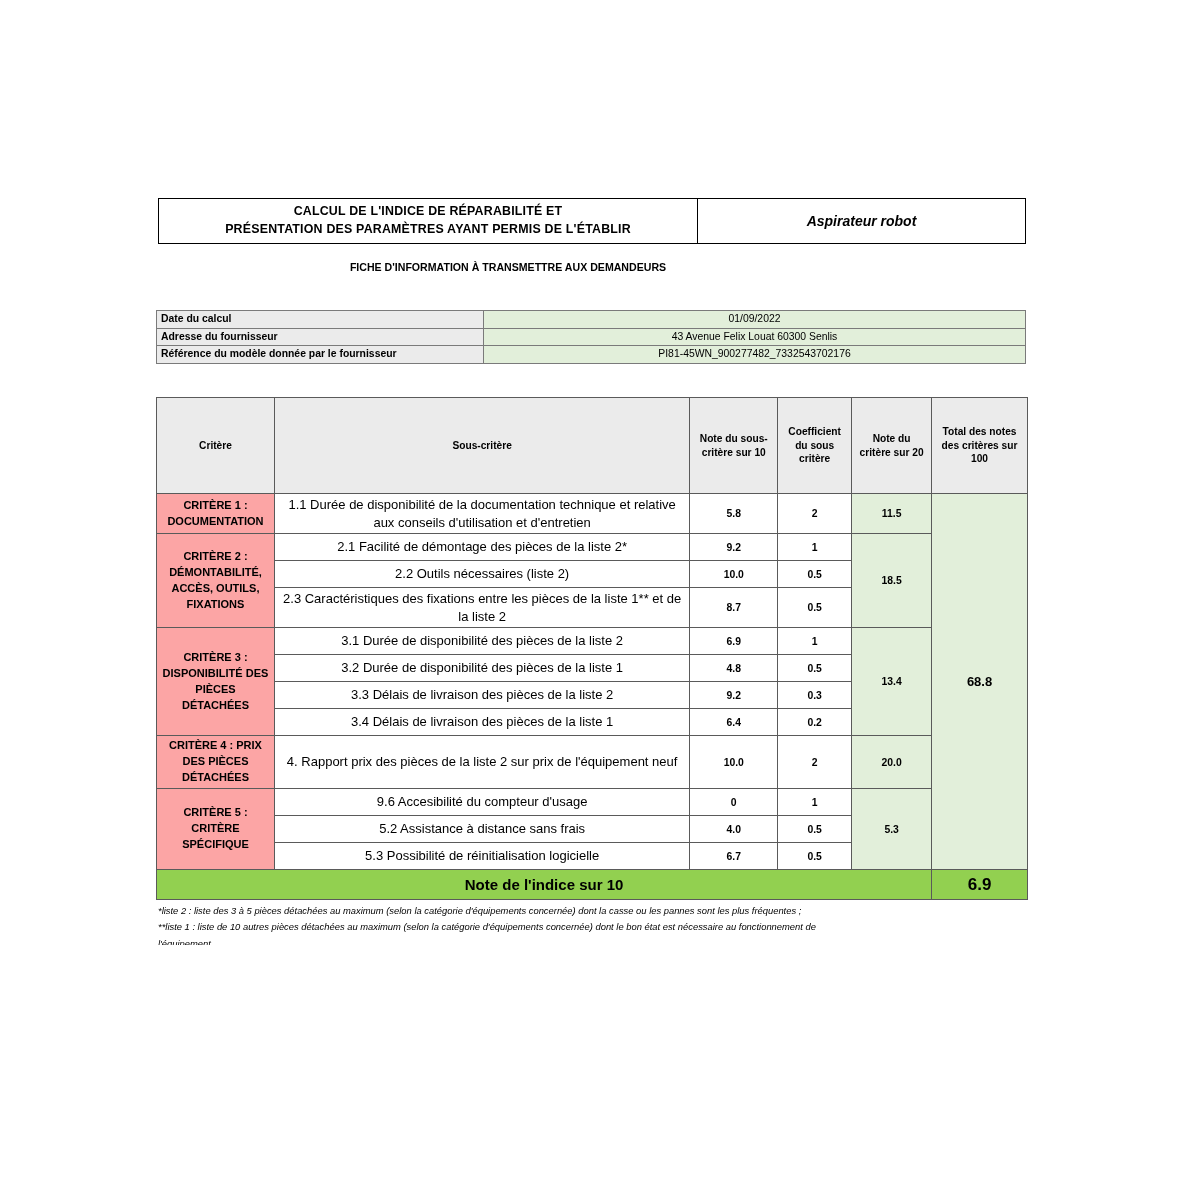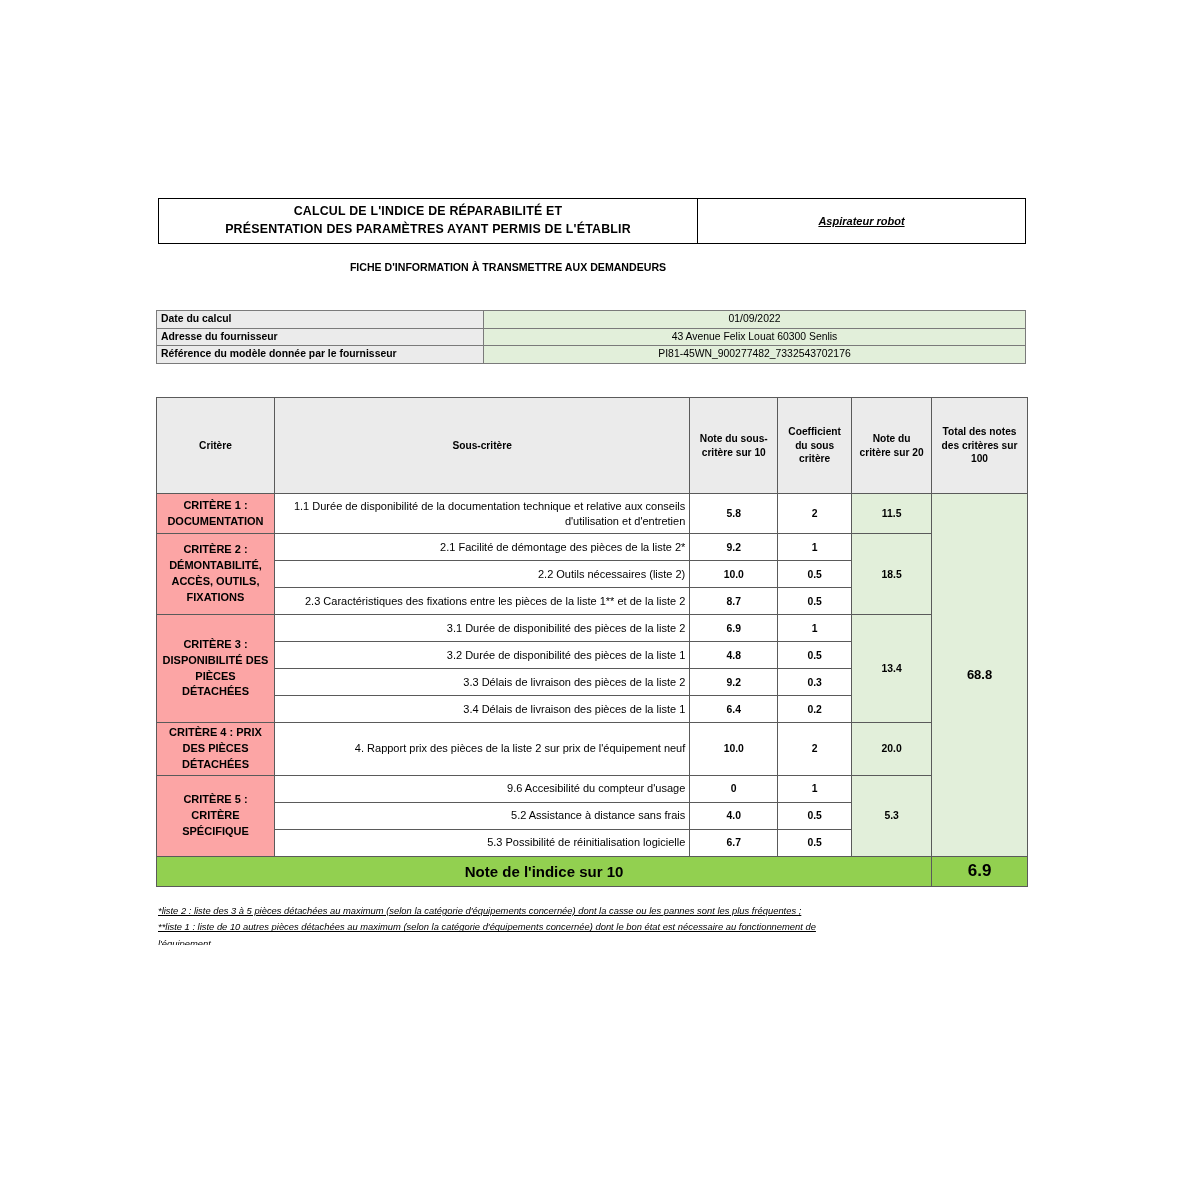--- a/index.html
+++ b/index.html
@@ -45,25 +45,24 @@
     text-align: center;
     box-sizing: border-box;
   }
   .header-product {
     width: 328px;
     border: 1.2px solid #000;
     border-left: none;
     display: flex;
     align-items: center;
     justify-content: center;
-    font-size: 11px;
+    font-size: 14px;
     font-weight: bold;
     font-style: italic;
     box-sizing: border-box;
-    text-decoration: underline;
   }
 
   
   .subtitle {
     position: absolute;
     left: 158px;
     top: 259px;
     width: 700px;
     text-align: center;
     font-size: 10.6px;
@@ -129,22 +128,22 @@
 
   .crit-cell {
     background: #fca5a5;
     font-weight: bold;
     text-align: center;
     font-size: 11px;
     line-height: 1.45;
     vertical-align: middle;
   }
   .sub-cell {
-    text-align: right;
-    font-size: 11px;
+    text-align: center;
+    font-size: 13px;
     line-height: 1.35;
     vertical-align: middle;
     height: 27px;
   }
   .num-cell {
     text-align: center;
     font-weight: bold;
     font-size: 10.4px;
     vertical-align: middle;
   }
@@ -183,21 +182,21 @@
   
   .footnotes {
     position: absolute;
     left: 158px;
     top: 903px;
     width: 860px;
     font-size: 9.4px;
     font-style: italic;
     line-height: 1.75;
   }
-  .footnotes div { white-space: normal; text-decoration: underline; }
+  .footnotes div { white-space: normal; }
   .fn-clip {
     height: 9px;
     overflow: hidden;
   }
 </style>
 </head>
 <body>
 
 <div class="page">
 

